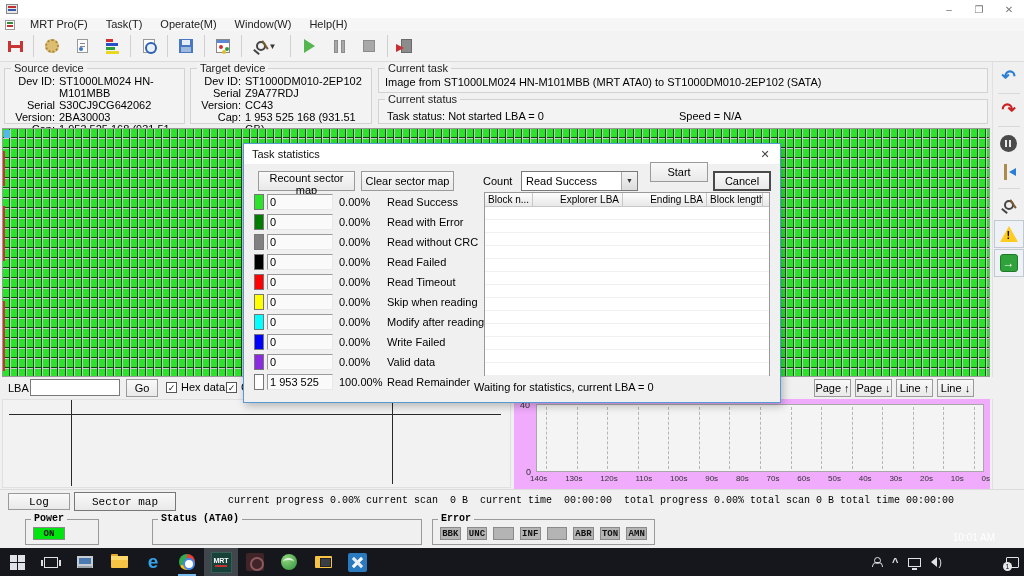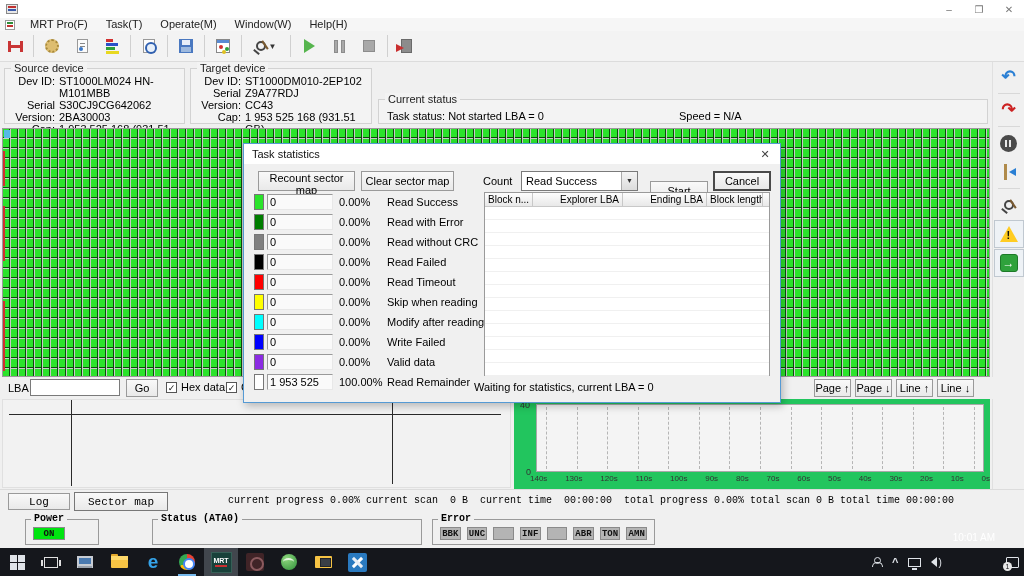--- a/index.html
+++ b/index.html
@@ -91,33 +91,33 @@
   #lba-go { position:absolute; left:126px; top:2px; width:32px; height:18px; }
   .btn { background:linear-gradient(#f9f9f9,#e9e9e9); border:1px solid #9a9a9a; font-family:"Liberation Sans",sans-serif; font-size:11px; color:#000; }
   .ck { position:absolute; top:4px; display:flex; align-items:center; gap:4px; }
   .ckbox { width:11px; height:11px; background:#fff; border:1px solid #555; font-size:9px; line-height:10px; text-align:center; color:#111; }
   #nav-buttons { position:absolute; right:50px; top:2px; display:flex; gap:4px; }
   .nav-btn { width:37px; height:18px; }
 
   
   #hex-panel { position:absolute; left:2px; top:399px; width:509px; height:89px; background:#f2f2f2; border:1px solid #e0e0e0; }
   .hline { position:absolute; background:#2a2a2a; }
-  #speed-panel { position:absolute; left:514px; top:399px; width:476px; height:90px; background:#22c55e; }
+  #speed-panel { position:absolute; left:514px; top:399px; width:476px; height:90px; background:#f0abfc; }
   #plot { position:absolute; left:22px; top:5px; width:448px; height:68px; border:1px solid #a8a8a8; background:#f4f4f4; }
   .gridline { position:absolute; top:2px; bottom:2px; width:0; border-left:1px dashed #b5b5b5; }
   #y-max { position:absolute; left:6px; top:1px; font-size:9px; color:#333; }
   #y-min { position:absolute; left:12px; top:68px; font-size:9px; color:#333; }
   #x-ticks { position:absolute; left:16px; top:75px; width:460px; display:flex; justify-content:space-between; }
   .x-tick { font-size:8px; color:#333; }
 
   
   .mono { font-family:"Liberation Mono", monospace; }
   #status-row { position:absolute; left:0; top:489px; width:1024px; height:24px; background:#f0f0f0; border-top:1px solid #dcdcdc; }
   #log-tab { position:absolute; left:8px; top:3px; width:62px; height:17px; font-family:"Liberation Mono",monospace; font-size:11px; }
-  #sector-map-tab { position:absolute; left:74px; top:2px; width:94px; height:19px; font-family:"Liberation Mono",monospace; font-size:11px; border-color:#777; }
+  #sector-map-tab { position:absolute; left:74px; top:2px; width:102px; height:19px; font-family:"Liberation Mono",monospace; font-size:11px; border-color:#777; }
   #progress-text { position:absolute; left:228px; top:5px; font-size:10px; white-space:pre; }
 
   
   #indicator-row { position:absolute; left:0; top:513px; width:1024px; height:34px; background:#f0f0f0; }
   .ind-box { position:absolute; top:6px; height:26px; border:1px solid #9a9a9a; background:#f0f0f0; }
   .ind-label { position:absolute; top:-7px; left:5px; background:#f0f0f0; padding:0 3px; font-family:"Liberation Mono",monospace; font-size:10px; font-weight:bold; }
   .lights { display:flex; gap:6px; padding:7px 7px 0 7px; }
   .light { width:26px; height:13px; background:#b4b4b4; border:1px solid #8a8a8a; font-family:"Liberation Mono",monospace; font-size:9px; font-weight:bold; display:flex; align-items:center; justify-content:center; color:#111; }
   .light.on { background:#00e410; }
   .light.blank { color:transparent; }
@@ -312,20 +312,24 @@
         <div class="dev-row">
           <span class="dev-label">Version:</span>
           <span class="dev-value">CC43</span>
         </div>
         <div class="dev-row">
           <span class="dev-label">Cap:</span>
           <span class="dev-value">1 953 525 168 (931.51 GB)</span>
         </div>
       </div>
   </div>
+  <div class="groupbox" style="left:378px; top:68px; width:610px; height:25px;">
+    <span class="gb-label">Current task</span>
+    <div style="padding:7px 0 0 6px;">Image from ST1000LM024 HN-M101MBB (MRT ATA0) to ST1000DM010-2EP102 (SATA)</div>
+  </div>
   <div class="groupbox" style="left:378px; top:99px; width:610px; height:25px;">
     <span class="gb-label">Current status</span>
     <div id="task-status-text">Task status: Not started  LBA = 0</div>
     <div id="speed-text">Speed = N/A</div>
   </div>
 
   <div id="rail">
     <div class="rail-btn">
         <span class="icon-undo">↶</span>
       </div>
@@ -524,21 +528,21 @@
       <span id="dialog-title-text">Task statistics</span>
       <span id="dialog-close">✕</span>
     </div>
     <button class="btn dlg-btn" style="left:14px; top:27px; width:97px;">Recount sector map</button>
     <button class="btn dlg-btn" style="left:117px; top:27px; width:93px;">Clear sector map</button>
     <span id="count-label">Count</span>
     <div id="count-combo">
       <span id="count-value">Read Success</span>
       <span id="combo-arrow">▼</span>
     </div>
-    <button class="btn dlg-btn" style="left:406px; top:37px; width:58px;text-align:center;">Start</button>
+    <button class="btn dlg-btn" style="left:406px; top:18px; width:58px;text-align:center;">Start</button>
     <button id="cancel-btn" class="btn dlg-btn" style="left:469px; top:27px; width:58px;">Cancel</button>
     <div id="stats-col">
         <div class="stat-row">
           <span class="swatch" style="background: rgb(43, 227, 43);"></span>
           <span class="stat-field">0</span>
           <span class="stat-pct">0.00%</span>
           <span class="stat-label">Read Success</span>
         </div>
         <div class="stat-row">
           <span class="swatch" style="background: rgb(0, 125, 0);"></span>

